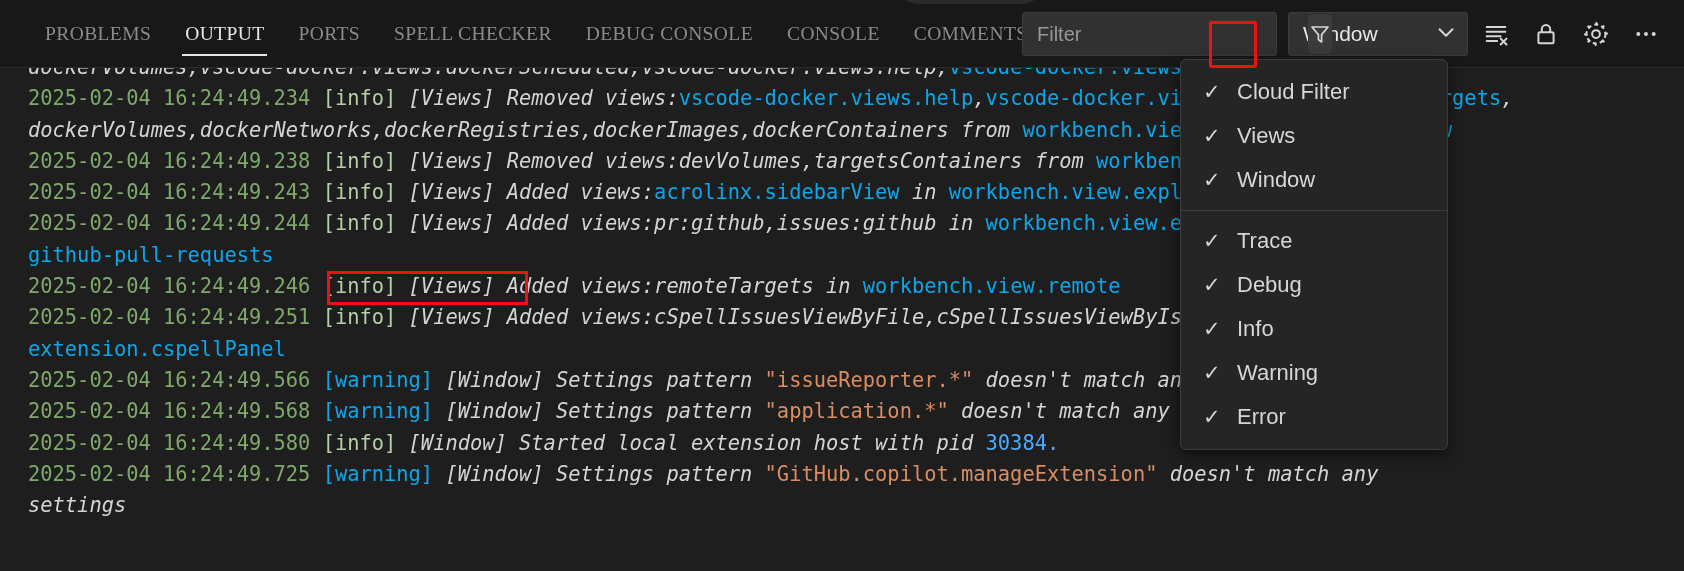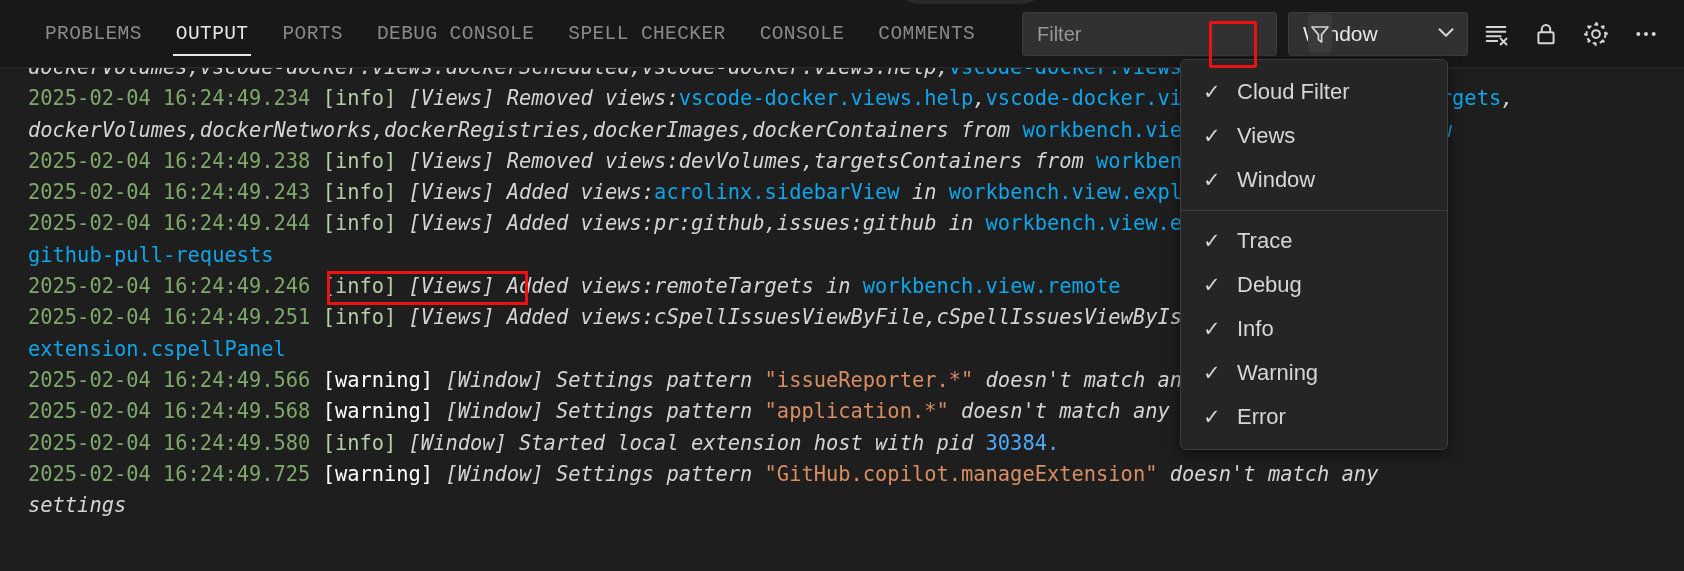--- a/index.html
+++ b/index.html
@@ -45,21 +45,21 @@
     position: relative;
     height: 68px;
     display: flex;
     align-items: center;
     padding: 0 17px;
     font-size: 19.5px;
     letter-spacing: 0.4px;
     color: #8a8a8a;
     white-space: nowrap;
     cursor: pointer;
-    font-family: Liberation Mono, monospace;
+    font-family: Liberation Serif, serif;
   }
   .tab.active {
     color: #e7e7e7;
   }
   .tab.active::after {
     content: "";
     position: absolute;
     left: 14px;
     right: 14px;
     bottom: 12px;
@@ -182,21 +182,21 @@
   .log-line {
     white-space: pre-wrap;
     word-break: break-all;
     padding-right: 6px;
   }
   .log-line.clipped {
     margin-top: -16px;
   }
   .ts       { color: #7ea96a; }
   .sev-info { color: #b5cea8; }
-  .sev-warn { color: #ffffff; }
+  .sev-warn { color: #0ea5e9; }
   .txt      { color: #d4d4d4; font-style: italic; }
   .link     { color: #0ea5e9; }
   .str      { color: #d98d63; }
   .num      { color: #4daafc; }
 
   
   .info-highlight {
     position: absolute;
     left: 327px;
     top: 271px;
@@ -262,22 +262,22 @@
 <div id="app">
 
   <div class="top-curve"></div>
 
   <div class="panel-header">
 
     <div class="tabs" id="tabs">
         <div class="tab">PROBLEMS</div>
         <div class="tab active">OUTPUT</div>
         <div class="tab">PORTS</div>
+        <div class="tab">SPELL CHECKER</div>
         <div class="tab">DEBUG CONSOLE</div>
-        <div class="tab">SPELL CHECKER</div>
         <div class="tab">CONSOLE</div>
         <div class="tab">COMMENTS</div>
       </div>
 
     <div class="toolbar">
 
       <div class="filter-box">
         <input class="filter-input" id="filter-input" type="text" placeholder="Filter" style="">
         <div class="funnel-btn">
           <svg width="24" height="24" viewBox="0 0 24 24" aria-hidden="true">

